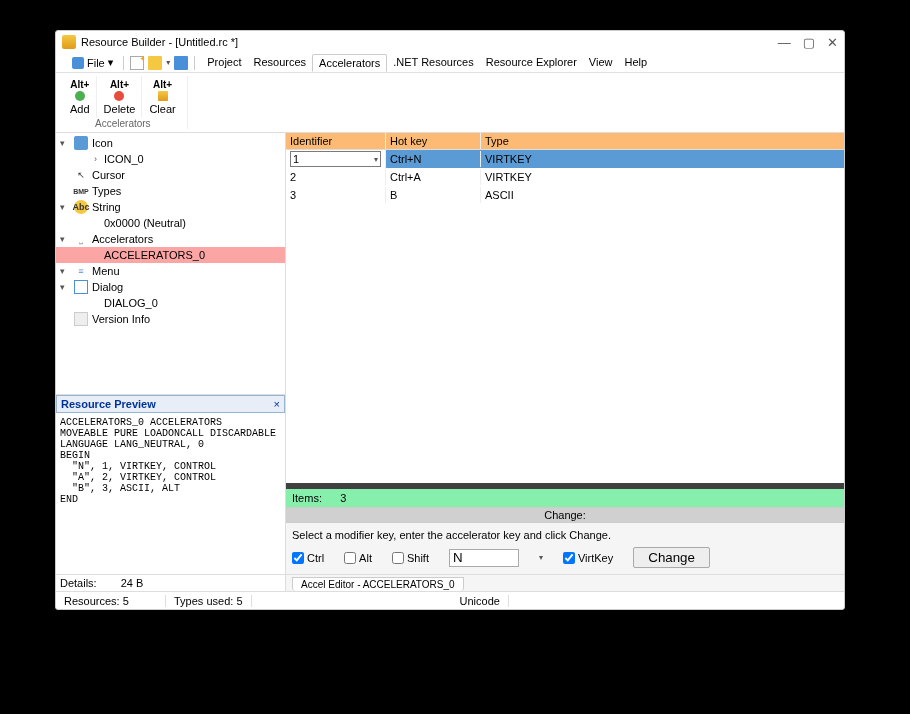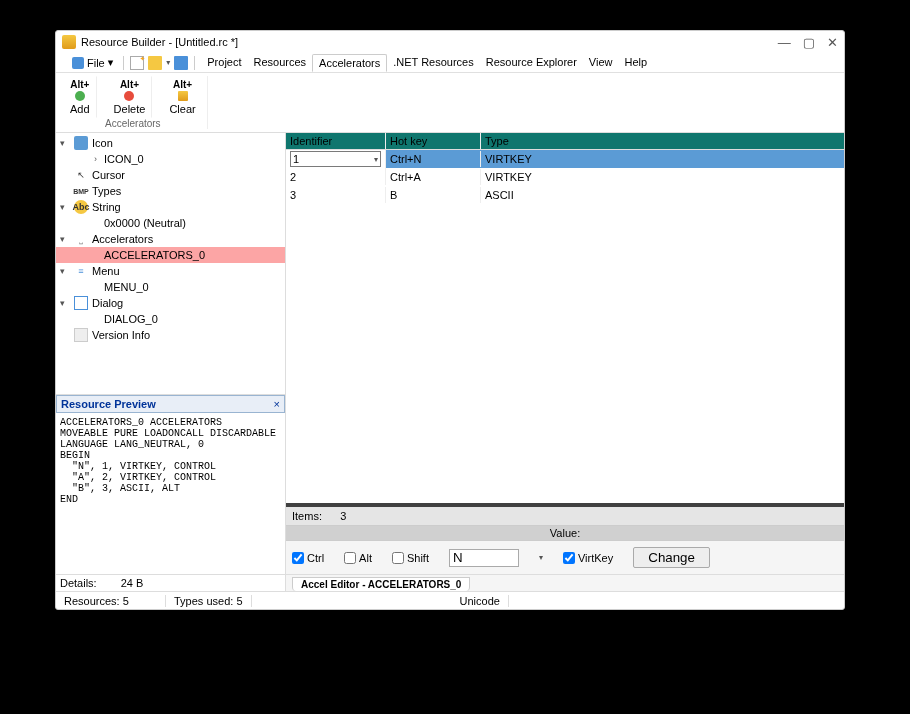--- a/index.html
+++ b/index.html
@@ -14,21 +14,21 @@
 .tool-ico { width: 14px; height: 14px; display: inline-block; }
 .ico-new { background: #fff; border: 1px solid #aaa; position: relative; }
 .ico-new::after { content: "✦"; color: #f5a623; font-size: 7px; position: absolute; right: -2px; top: -2px; }
 .ico-open { background: #f5c842; border-radius: 1px; }
 .ico-save { background: #4a90d9; border-radius: 1px; }
 .divider { width: 1px; height: 14px; background: #ccc; margin: 0 2px; }
 .menu-item { padding: 2px 6px; cursor: pointer; font-size: 11px; }
 .menu-item.active { border: 1px solid #ccc; border-bottom: 1px solid #fff; background: #fff; border-radius: 2px 2px 0 0; }
 .ribbon { height: 60px; border-bottom: 1px solid #ddd; display: flex; padding: 3px; }
 .ribbon-group { display: flex; flex-direction: column; align-items: center; border-right: 1px solid #eee; padding: 0 6px; }
-.ribbon-btns { display: flex; gap: 12px; }
+.ribbon-btns { display: flex; gap: 2px; }
 .ribbon-btn { display: flex; flex-direction: column; align-items: center; padding: 2px 4px; cursor: pointer; border: 1px solid transparent; }
 .ribbon-btn:first-child { border-right: 1px solid #eee; padding-right: 6px; }
 .ribbon-btn:nth-child(2) { border-right: 1px solid #eee; padding-right: 6px; }
 .rb-ico { font-size: 10px; font-weight: bold; margin-bottom: 1px; }
 .rb-sub { width: 10px; height: 10px; border-radius: 50%; margin-bottom: 2px; }
 .rb-add { background: #4caf50; }
 .rb-del { background: #e74c3c; }
 .rb-clr { background: linear-gradient(#f5c842,#e09b1a); border-radius: 1px; }
 .ribbon-group-label { font-size: 10px; color: #666; margin-top: auto; }
 .content { flex: 1; display: flex; overflow: hidden; }
@@ -47,42 +47,42 @@
 .ico-menu { color: #4a90d9; }
 .ico-dialog { background: #fff; border: 1px solid #4a90d9; }
 .ico-rcdata { background: #4caf50; border-radius: 1px; }
 .ico-ver { background: #eee; border: 1px solid #ccc; }
 .preview-panel { height: 180px; display: flex; flex-direction: column; border-top: 1px solid #ddd; }
 .preview-header { background: #e8eef7; color: #003399; font-weight: bold; padding: 2px 4px; font-size: 11px; display: flex; border: 1px solid #99b4d1; }
 .preview-header .close-x { margin-left: auto; cursor: pointer; font-weight: normal; }
 .preview-body { flex: 1; padding: 4px; font-family: "Courier New", monospace; font-size: 10px; white-space: pre; overflow: auto; }
 .details-row { border-top: 1px solid #ddd; padding: 2px 4px; display: flex; gap: 24px; }
 .right-col { flex: 1; display: flex; flex-direction: column; }
-.grid-header { display: flex; background: #0f766e; border-bottom: 1px solid #ddd; font-size: 11px; }
+.grid-header { display: flex; background: #fdba74; border-bottom: 1px solid #ddd; font-size: 11px; }
 .grid-header > div, .grid-row > div { padding: 2px 4px; }
 .col-id { width: 100px; border-right: 1px solid #eee; }
 .col-hk { width: 95px; border-right: 1px solid #eee; }
 .col-type { flex: 1; }
 .grid-body { flex: 1; overflow: auto; }
 .grid-row { display: flex; height: 18px; align-items: center; font-size: 11px; }
 .grid-row.selected { background: #5b9bd5; }
 .grid-row.selected .col-id { background: #fff; }
 .id-edit { border: 1px solid #7a7a7a; height: 16px; padding: 0 2px; display: flex; align-items: center; justify-content: space-between; }
 .id-edit .dd { font-size: 8px; color: #555; }
-.items-row { border-top: 4px solid #404040; padding: 3px 6px; background: #e5e5e5; }
+.items-row { border-top: 6px solid #404040; padding: 3px 6px; background: #86efac; }
 .value-header { text-align: center; background: #d0d0d0; font-size: 11px; padding: 1px; border-top: 1px solid #ccc; border-bottom: 1px solid #ccc; }
 .editor-panel { padding: 6px; font-size: 11px; background: #f5f5f5; }
 .editor-hint { margin-bottom: 6px; }
 .editor-controls { display: flex; align-items: center; gap: 20px; }
 .chk { display: flex; align-items: center; gap: 3px; }
 .chk input { width: 12px; height: 12px; }
 .key-input { width: 70px; height: 18px; border: 1px solid #aaa; padding: 0 3px; }
 .change-btn { padding: 2px 14px; border: 1px solid #aaa; background: #eee; border-radius: 2px; cursor: pointer; }
 .tab-row { display: flex; padding: 2px 6px 0; background: #f5f5f5; border-top: 1px solid #ddd; }
-.tab-item { border: 1px solid #ccc; border-bottom: none; border-radius: 0 0 4px 4px; padding: 1px 8px; font-size: 10px; background: #fff; font-weight: bold; }
+.tab-item { border: 1px solid #ccc; border-bottom: none; border-radius: 0 0 4px 4px; padding: 1px 8px; font-size: 10px; background: #fff; }
 .statusbar { height: 18px; border-top: 1px solid #ddd; display: flex; align-items: center; font-size: 11px; }
 .status-seg { padding: 0 8px; border-right: 1px solid #ddd; }
 .status-seg.w { width: 110px; }
 .status-seg.unicode { margin-left: 200px; }
 </style>
 </head>
 <body>
 
 <div class="window">
 
@@ -180,24 +180,20 @@
           </div>
           <div class="tree-row child selected">
             <span class="expander"></span>
             <span>ACCELERATORS_0</span>
           </div>
           <div class="tree-row">
             <span class="expander">▾</span>
             <span class="tree-ico ico-menu">≡</span>
             <span>Menu</span>
           </div>
-          <div class="tree-row child">
-            <span class="expander"></span>
-            <span>MENU_0</span>
-          </div>
           <div class="tree-row">
             <span class="expander">▾</span>
             <span class="tree-ico ico-dialog"></span>
             <span>Dialog</span>
           </div>
           <div class="tree-row child">
             <span class="expander"></span>
             <span>DIALOG_0</span>
           </div>
           <div class="tree-row">
@@ -253,22 +249,23 @@
             <div class="col-hk">B</div>
             <div class="col-type">ASCII</div>
           </div>
         </div>
 
       <div class="items-row">
         <span>Items:</span>
         &nbsp;&nbsp;&nbsp;&nbsp;
         <span>3</span>
       </div>
-      <div class="value-header">Value:</div>
+      <div class="value-header">Change:</div>
       <div class="editor-panel">
+        <div class="editor-hint">Select a modifier key, enter the accelerator key and click Change.</div>
         <div class="editor-controls">
           <label class="chk">
             <input type="checkbox" checked="" style="">
             <span>Ctrl</span>
           </label>
           <label class="chk">
             <input type="checkbox" style="">
             <span>Alt</span>
           </label>
           <label class="chk">

